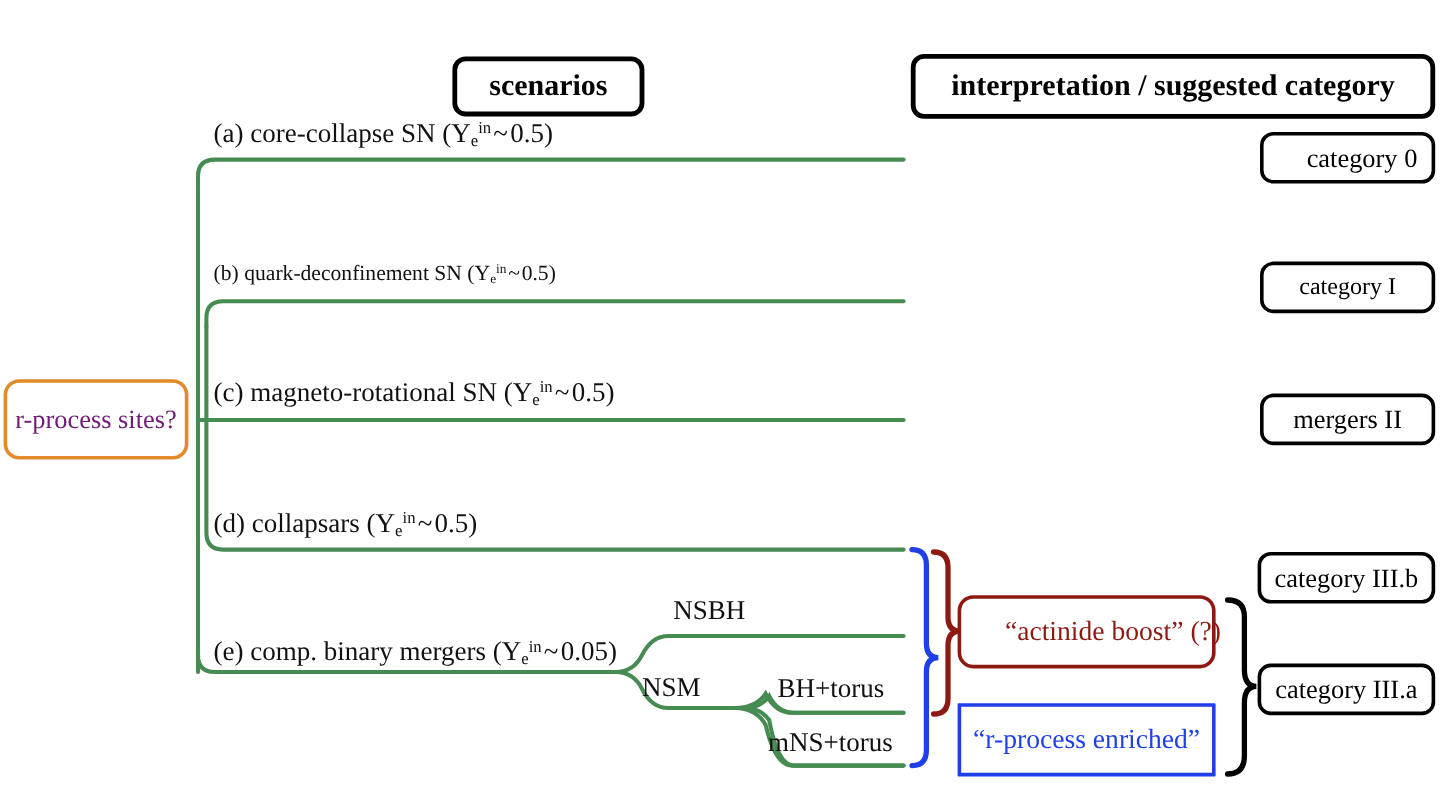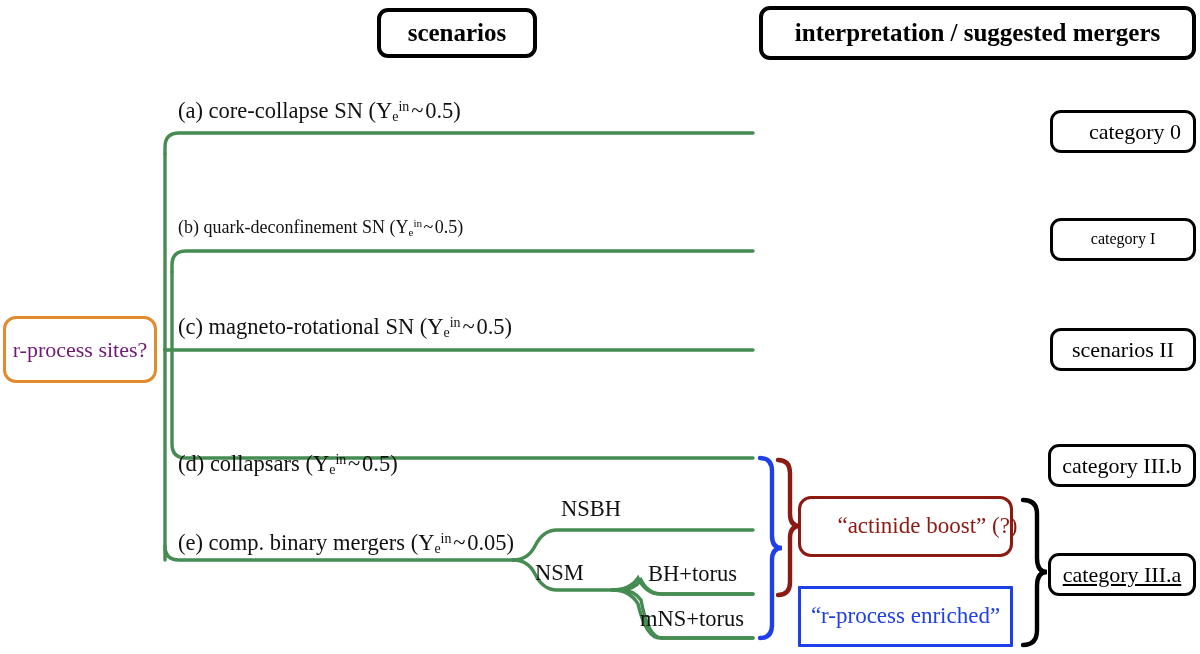--- a/index.html
+++ b/index.html
@@ -16,21 +16,21 @@
     box-sizing:border-box;
     display:flex;align-items:center;justify-content:center;
     background:#ffffff;
     border-style:solid;
     text-align:center;
     line-height:1.05;
     white-space:nowrap;
   }
   .hdr{
     border-width:4px;border-color:#000000;border-radius:11px;
-    font-weight:bold;color:#000000;
+    font-weight:bold;color:#000000;margin-top:39px;
   }
   .catbox{
     border-width:3.2px;border-color:#000000;border-radius:11px;
     color:#000000;
   }
   .srcbox{
     border-width:3.2px;border-color:#E18B2B;border-radius:13px;
     color:#701a75;
   }
   .actbox{
@@ -96,21 +96,21 @@
     <g fill="none" stroke="#000000" stroke-width="4.4" stroke-linecap="round">
       <path d="M1023,500 Q1037,500 1037,514 L1037,558 Q1037,572 1047,572 Q1037,572 1037,586 L1037,630 Q1037,645 1023,645"></path>
     </g>
   </svg>
 
   <div class="nodebox hdr" style="left:377px;top:8px;width:160px;height:50px;font-size:25px;">
     <span>scenarios</span>
   </div>
 
   <div class="nodebox hdr" style="left:759px;top:6px;width:437px;height:54px;font-size:25px;">
-    <span>interpretation / suggested mergers</span>
+    <span>interpretation / suggested category</span>
   </div>
 
   <div class="nodebox srcbox" style="left:3px;top:316px;width:154px;height:67px;font-size:22px;">
     <span>r-process sites?</span>
   </div>
 
   <div class="lbl" style="left:178px;top:100px;font-size:22.5px;">
     <span>(a)</span>
     <span>core-collapse SN</span>
     (<span>Y</span><sub>e</sub><sup>in</sup><span class="tilde">~</span><span>0.5</span>)
@@ -121,21 +121,21 @@
     <span>quark-deconfinement SN</span>
     (<span>Y</span><sub>e</sub><sup>in</sup><span class="tilde">~</span><span>0.5</span>)
   </div>
 
   <div class="lbl" style="left:178px;top:316px;font-size:22.5px;">
     <span>(c)</span>
     <span>magneto-rotational SN</span>
     (<span>Y</span><sub>e</sub><sup>in</sup><span class="tilde">~</span><span>0.5</span>)
   </div>
 
-  <div class="lbl" style="left:178px;top:425px;font-size:22.5px;margin-top:28px;">
+  <div class="lbl" style="left:178px;top:425px;font-size:22.5px;">
     <span>(d)</span>
     <span>collapsars</span>
     (<span>Y</span><sub>e</sub><sup>in</sup><span class="tilde">~</span><span>0.5</span>)
   </div>
 
   <div class="lbl" style="left:178px;top:532px;font-size:22.5px;">
     <span>(e)</span>
     <span>comp. binary mergers</span>
     (<span>Y</span><sub>e</sub><sup>in</sup><span class="tilde">~</span><span>0.05</span>)
   </div>
@@ -153,29 +153,29 @@
   </div>
 
   <div class="nodebox rpbox" style="left:798px;top:586px;width:215px;height:61px;font-size:23px;">
     <span>“r-process enriched”</span>
   </div>
 
   <div class="nodebox catbox" style="left:1050px;top:110px;width:146px;height:43px;font-size:22px;padding-left:24px;">
     <span>category 0</span>
   </div>
 
-  <div class="nodebox catbox" style="left:1050px;top:218px;width:146px;height:43px;font-size:16px;">
+  <div class="nodebox catbox" style="left:1050px;top:218px;width:146px;height:43px;font-size:20px;">
     <span>category I</span>
   </div>
 
   <div class="nodebox catbox" style="left:1050px;top:328px;width:146px;height:43px;font-size:22px;">
-    <span>scenarios II</span>
+    <span>mergers II</span>
   </div>
 
-  <div class="nodebox catbox" style="left:1048px;top:444px;width:148px;height:43px;font-size:22px;">
+  <div class="nodebox catbox" style="left:1048px;top:460px;width:148px;height:43px;font-size:22px;">
     <span>category III.b</span>
   </div>
 
-  <div class="nodebox catbox" style="left:1048px;top:553px;width:148px;height:43px;font-size:22px;text-decoration:underline;">
+  <div class="nodebox catbox" style="left:1048px;top:553px;width:148px;height:43px;font-size:22px;">
     <span>category III.a</span>
   </div>
 
 </div>
 
 </body></html>

